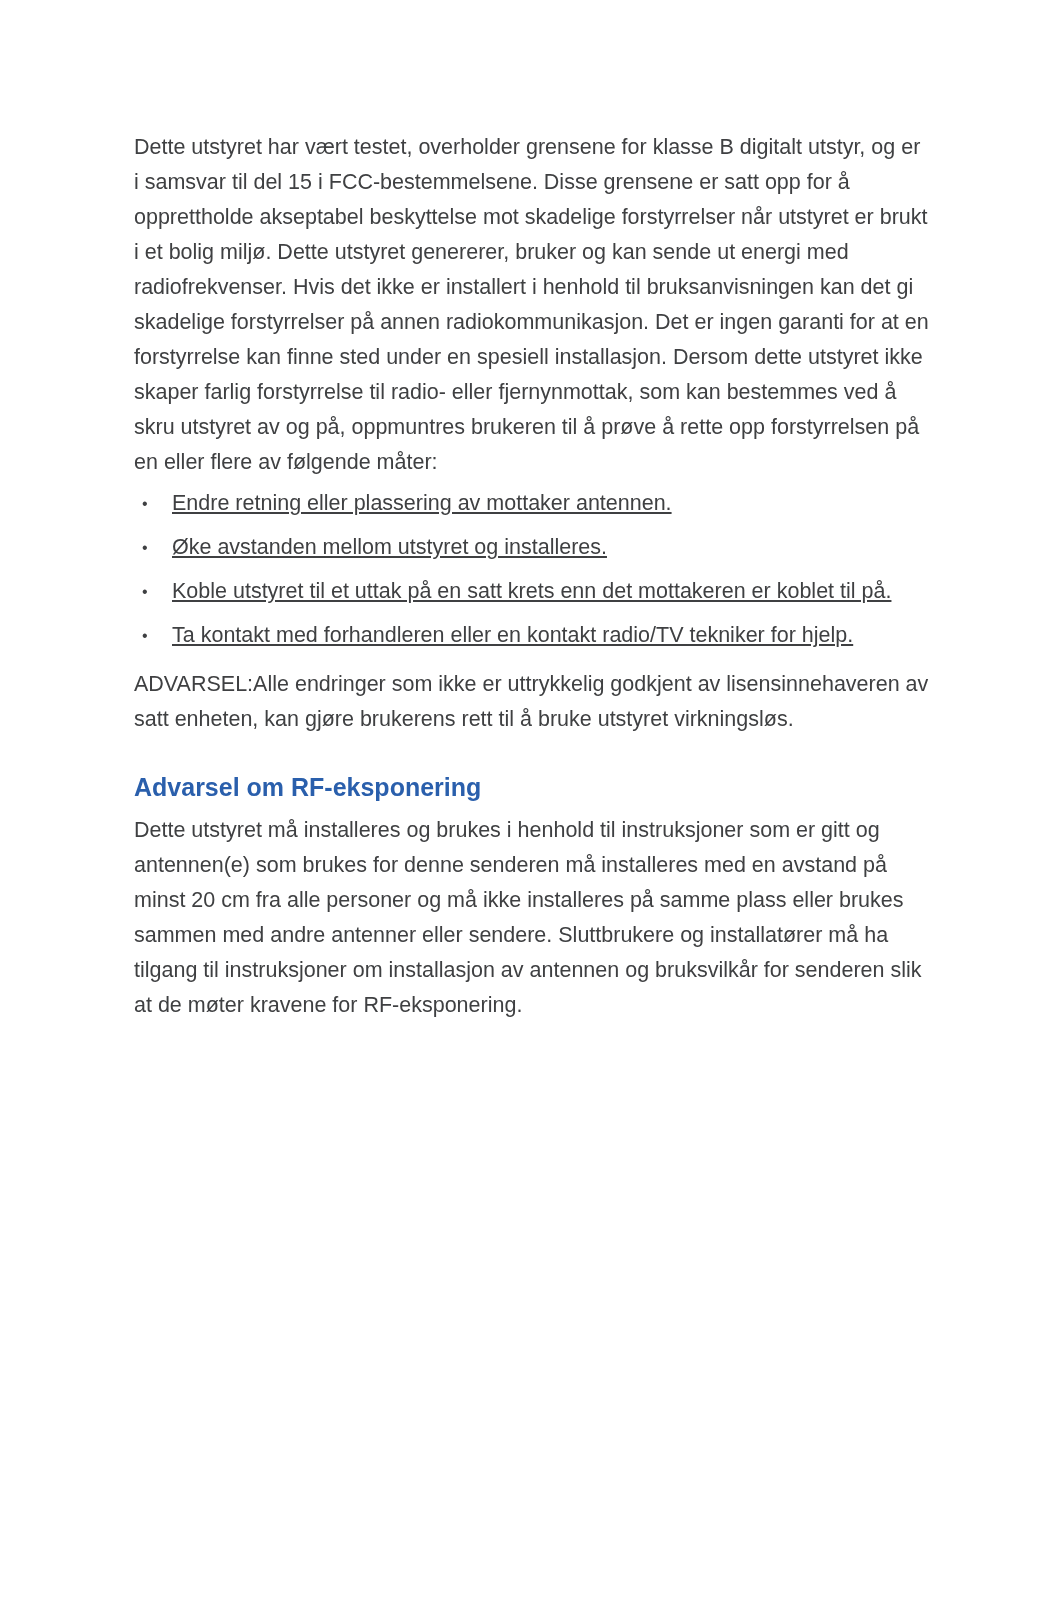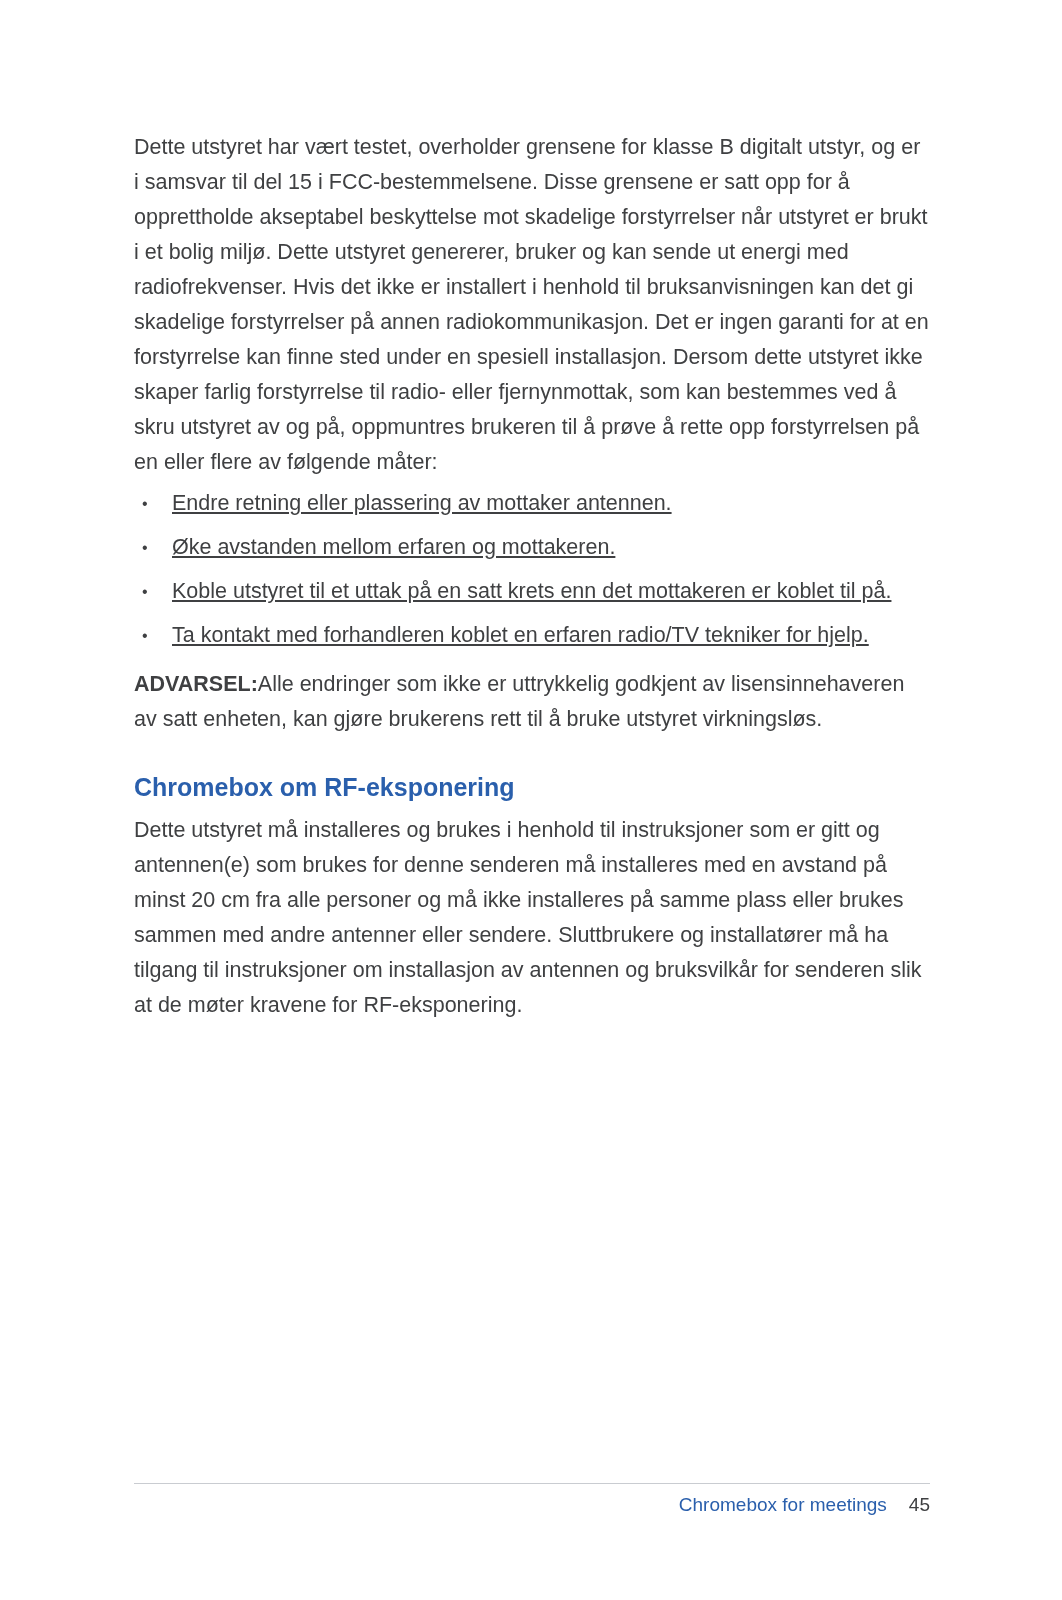--- a/index.html
+++ b/index.html
@@ -50,21 +50,21 @@
   .bullet-text {
     flex: 1;
     text-decoration: underline;
   }
   .warning-para {
     font-size: 21.5px;
     line-height: 35px;
     margin: 14px 0 0 0;
   }
   .warning-label {
-    font-weight: bold;
+    font-weight: normal;
   }
   .section-heading {
     font-size: 25px;
     font-weight: bold;
     color: #2a5fac;
     margin: 34px 0 10px 0;
     line-height: 32px;
   }
   .footer {
     position: absolute;
@@ -99,39 +99,33 @@
 
     <p class="para">Dette utstyret har vært testet, overholder grensene for klasse B digitalt utstyr, og er i samsvar til del 15 i FCC-bestemmelsene. Disse grensene er satt opp for å opprettholde akseptabel beskyttelse mot skadelige forstyrrelser når utstyret er brukt i et bolig miljø. Dette utstyret genererer, bruker og kan sende ut energi med radiofrekvenser. Hvis det ikke er installert i henhold til bruksanvisningen kan det gi skadelige forstyrrelser på annen radiokommunikasjon. Det er ingen garanti for at en forstyrrelse kan finne sted under en spesiell installasjon. Dersom dette utstyret ikke skaper farlig forstyrrelse til radio- eller fjernynmottak, som kan bestemmes ved å skru utstyret av og på, oppmuntres brukeren til å prøve å rette opp forstyrrelsen på en eller flere av følgende måter:</p>
 
     <ul class="bullet-list">
       <li class="bullet-item">
         <span class="bullet-marker">•</span>
         <span class="bullet-text">Endre retning eller plassering av mottaker antennen.</span>
       </li>
       <li class="bullet-item">
         <span class="bullet-marker">•</span>
-        <span class="bullet-text">Øke avstanden mellom erfaren og mottakeren.</span>
+        <span class="bullet-text">Øke avstanden mellom utstyret og installeres.</span>
       </li>
       <li class="bullet-item">
         <span class="bullet-marker">•</span>
         <span class="bullet-text">Koble utstyret til et uttak på en satt krets enn det mottakeren er koblet til på.</span>
       </li>
       <li class="bullet-item">
         <span class="bullet-marker">•</span>
-        <span class="bullet-text">Ta kontakt med forhandleren koblet en erfaren radio/TV tekniker for hjelp.</span>
+        <span class="bullet-text">Ta kontakt med forhandleren eller en kontakt radio/TV tekniker for hjelp.</span>
       </li>
     </ul>
 
     <p class="warning-para"><span class="warning-label">ADVARSEL:</span><span>Alle endringer som ikke er uttrykkelig godkjent av lisensinnehaveren av satt enheten, kan gjøre brukerens rett til å bruke utstyret virkningsløs.</span></p>
 
-    <h2 class="section-heading">Chromebox om RF-eksponering</h2>
+    <h2 class="section-heading">Advarsel om RF-eksponering</h2>
 
     <p class="para">Dette utstyret må installeres og brukes i henhold til instruksjoner som er gitt og antennen(e) som brukes for denne senderen må installeres med en avstand på minst 20 cm fra alle personer og må ikke installeres på samme plass eller brukes sammen med andre antenner eller sendere. Sluttbrukere og installatører må ha tilgang til instruksjoner om installasjon av antennen og bruksvilkår for senderen slik at de møter kravene for RF-eksponering.</p>
 
   </div>
 
-  <div class="footer">
-    <div class="footer-rule"></div>
-    <div class="footer-text">
-      <span class="footer-title">Chromebox for meetings</span><span class="footer-page">45</span>
-    </div>
-  </div>
 </div>
 
 </body></html>

